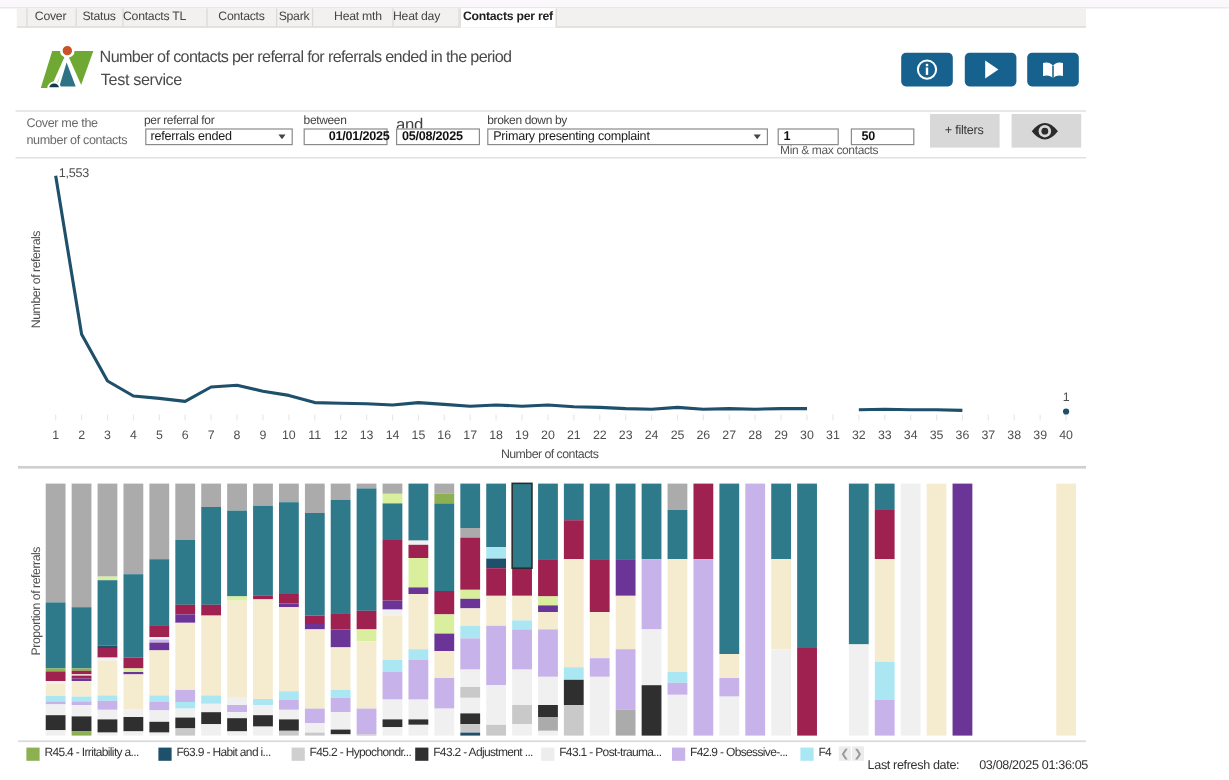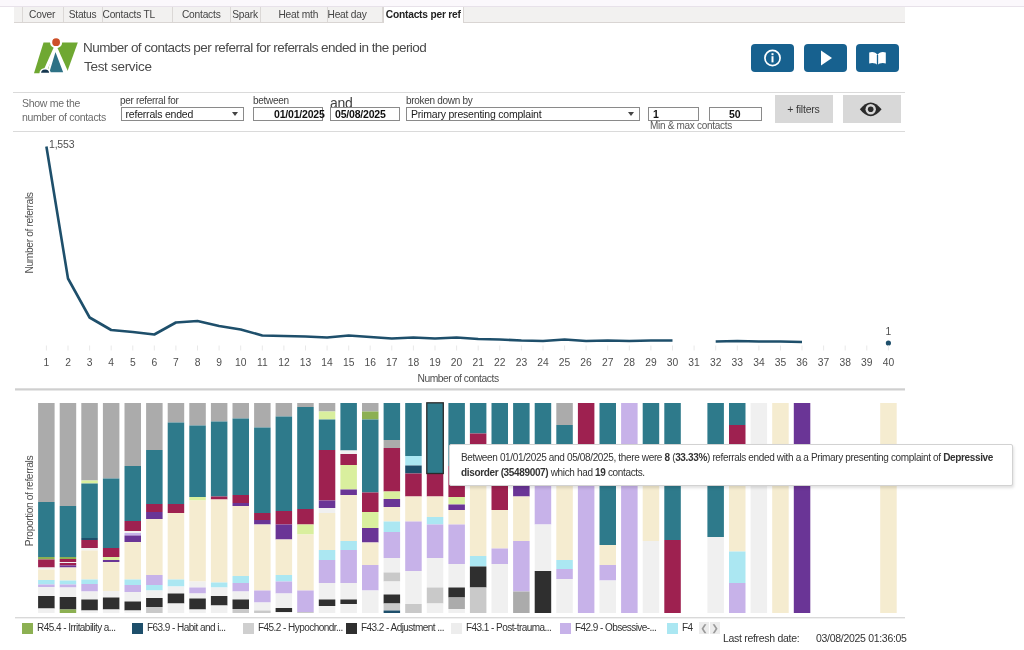--- a/index.html
+++ b/index.html
@@ -40,33 +40,33 @@
       </svg></div>
     <div style="position:absolute;left:803.5px;top:44px;width:43px;height:28px;background:#17618f;border-radius:4px"><svg width="43" height="28" viewBox="0 0 43 28">
         <polygon points="17,6.5 28,14 17,21.5" fill="#fff"></polygon>
       </svg></div>
     <div style="position:absolute;left:856px;top:44px;width:43px;height:28px;background:#17618f;border-radius:4px"><svg width="43" height="28" viewBox="0 0 43 28">
         <path d="M 21.5 10.8 C 20.2 8.3 16.2 7.2 13.2 8.6 L 13.2 19.4 C 16.2 18.3 20.2 19 21.5 21.3 C 22.8 19 26.8 18.3 29.8 19.4 L 29.8 8.6 C 26.8 7.2 22.8 8.3 21.5 10.8 Z" fill="#fff"></path>
         <path d="M 21.5 10.8 L 21.5 21.3" stroke="#17618f" stroke-width="1.3" fill="none"></path>
       </svg></div>
 <div style="position:absolute;left:13px;top:91.5px;width:892px;height:1px;background:#dadada"></div>
 <div style="position:absolute;left:13px;top:130.5px;width:892px;height:1px;background:#dadada"></div>
-<div style="position:absolute;left:22px;top:97px;font-size:10.5px;letter-spacing:-0.3px;color:#6b6b6b;white-space:nowrap;">Show me the</div>
+<div style="position:absolute;left:22px;top:97px;font-size:10.5px;letter-spacing:-0.3px;color:#6b6b6b;white-space:nowrap;">Cover me the</div>
 <div style="position:absolute;left:22px;top:111px;font-size:10.5px;letter-spacing:-0.3px;color:#6b6b6b;white-space:nowrap;">number of contacts</div>
 <div style="position:absolute;left:120px;top:94.5px;font-size:10px;letter-spacing:-0.3px;color:#3f3f3f;white-space:nowrap;">per referral for</div>
 <div style="position:absolute;left:120.5px;top:106.5px;width:123.5px;height:14.5px;background:#fff;border:1px solid #8a8a8a;box-sizing:border-box;font-size:10.5px;letter-spacing:-0.2px;color:#1a1a1a;line-height:13px;padding-left:4px;white-space:nowrap;overflow:hidden">referrals ended<span style="position:absolute;right:5px;top:4px;width:0;height:0;border-left:3.5px solid transparent;border-right:3.5px solid transparent;border-top:4.5px solid #444"></span></div>
 <div style="position:absolute;left:253px;top:94.5px;font-size:10px;letter-spacing:-0.3px;color:#3f3f3f;white-space:nowrap;">between</div>
 <div style="position:absolute;left:253px;top:106.5px;width:70px;height:14.5px;background:#fff;border:1px solid #8a8a8a;box-sizing:border-box;font-size:10.5px;letter-spacing:-0.2px;font-weight:bold;color:#111;line-height:13px;padding-left:20px;white-space:nowrap">01/01/2025</div>
 <div style="position:absolute;left:330px;top:94.5px;font-size:14px;letter-spacing:-0.3px;color:#3f3f3f;white-space:nowrap;">and</div>
 <div style="position:absolute;left:330px;top:106.5px;width:70px;height:14.5px;background:#fff;border:1px solid #8a8a8a;box-sizing:border-box;font-size:10.5px;letter-spacing:-0.2px;font-weight:bold;color:#111;line-height:13px;padding-left:4px;white-space:nowrap">05/08/2025</div>
 <div style="position:absolute;left:406px;top:94.5px;font-size:10px;letter-spacing:-0.3px;color:#3f3f3f;white-space:nowrap;">broken down by</div>
 <div style="position:absolute;left:406px;top:106.5px;width:234px;height:14.5px;background:#fff;border:1px solid #8a8a8a;box-sizing:border-box;font-size:10.5px;letter-spacing:-0.2px;color:#1a1a1a;line-height:13px;padding-left:4px;white-space:nowrap;overflow:hidden">Primary presenting complaint<span style="position:absolute;right:5px;top:4px;width:0;height:0;border-left:3.5px solid transparent;border-right:3.5px solid transparent;border-top:4.5px solid #444"></span></div>
 <div style="position:absolute;left:650px;top:95.5px;font-size:10px;letter-spacing:-0.3px;color:#5a5a5a;white-space:nowrap;margin-top:24px;">Min &amp; max contacts</div>
 <div style="position:absolute;left:648px;top:106.5px;width:51px;height:14.5px;background:#fff;border:1px solid #8a8a8a;box-sizing:border-box;font-size:10.5px;letter-spacing:-0.2px;font-weight:bold;color:#111;line-height:13px;padding-left:4px;white-space:nowrap">1</div>
-<div style="position:absolute;left:709px;top:106.5px;width:53px;height:14.5px;background:#fff;border:1px solid #8a8a8a;box-sizing:border-box;font-size:10.5px;letter-spacing:-0.2px;font-weight:bold;color:#111;line-height:13px;padding-left:19px;white-space:nowrap">50</div>
+<div style="position:absolute;left:709px;top:106.5px;width:53px;height:14.5px;background:#fff;border:1px solid #8a8a8a;box-sizing:border-box;font-size:10.5px;letter-spacing:-0.2px;font-weight:bold;color:#111;line-height:13px;padding-left:8px;white-space:nowrap">50</div>
 <div style="position:absolute;left:774.5px;top:95px;width:58px;height:28px;background:#d8d8d8;font-size:10.5px;letter-spacing:-0.2px;color:#3a3a3a;text-align:center;line-height:28px">+ filters</div>
 <div style="position:absolute;left:843px;top:95px;width:58px;height:28px;background:#d8d8d8"><svg width="58" height="28" viewBox="0 0 58 28">
         <path d="M 16.8 14.3 Q 27.7 0.5 38.6 14.3 Q 27.7 28.1 16.8 14.3 Z" fill="#2b2b2b"></path>
         <circle cx="27.7" cy="14.3" r="5.2" fill="#d8d8d8"></circle>
         <circle cx="27.7" cy="14.3" r="2.8" fill="#2b2b2b"></circle>
       </svg></div>
 <svg width="1024" height="650" viewBox="0 0 1024 650" style="position:absolute;left:0;top:0">
 <polyline points="46.4,146.5 68.0,278.5 89.6,317.5 111.2,330 132.8,332 154.3,334.5 175.9,322.5 197.5,321 219.1,326 240.7,329.5 262.3,335.5 283.9,336 305.5,336.5 327.1,337.5 348.7,335.5 370.2,337 391.8,338.5 413.4,337.5 435.0,338.5 456.6,337.5 478.2,339 499.8,339.5 521.4,340.5 543.0,341 564.6,339.5 586.1,341 607.7,340.5 629.3,341 650.9,340.5 672.5,340.5" fill="none" stroke="#1e4f6b" stroke-width="2.6" stroke-linejoin="round"></polyline>
 <polyline points="715.7,341.5 737.3,341 758.9,341.5 780.5,341.5 802.0,342" fill="none" stroke="#1e4f6b" stroke-width="2.6" stroke-linejoin="round"></polyline>
 <circle cx="888.4" cy="343" r="2.6" fill="#1e4f6b"></circle>
@@ -400,24 +400,20 @@
 <rect x="729.0" y="425" width="16.5" height="41.0" fill="#9e2150"></rect>
 <rect x="729.0" y="466" width="16.5" height="85.5" fill="#f5ecd0"></rect>
 <rect x="729.0" y="551.5" width="16.5" height="31.5" fill="#abe7f2"></rect>
 <rect x="729.0" y="583" width="16.5" height="30.0" fill="#c7b2e9"></rect>
 <rect x="750.6" y="403" width="16.5" height="210.0" fill="#f0f0f0"></rect>
 <rect x="772.2" y="403" width="16.5" height="210.0" fill="#f5ecd0"></rect>
 <rect x="793.8" y="403" width="16.5" height="210.0" fill="#6a3596"></rect>
 <rect x="880.2" y="403" width="16.5" height="210.0" fill="#f5ecd0"></rect>
 <rect x="426.8" y="402.8" width="16.5" height="70.7" fill="none" stroke="#2a2a2a" stroke-width="1.3"></rect>
 </svg>
-<div style="position:absolute;left:449px;top:444px;width:564px;height:42px;background:#fff;border:1px solid #d2d2d2;border-radius:2px;box-shadow:1px 2px 3px rgba(0,0,0,0.12);box-sizing:border-box">
-      <div style="position:absolute;left:11px;top:7px;font-size:10px;letter-spacing:-0.35px;color:#333;white-space:nowrap">Between 01/01/2025 and 05/08/2025, there were <b>8</b> (<b>33.33%</b>) referrals ended with a a Primary presenting complaint of <b>Depressive</b></div>
-      <div style="position:absolute;left:11px;top:22px;font-size:10px;letter-spacing:-0.35px;color:#333;white-space:nowrap"><b>disorder (35489007)</b> which had <b>19</b> contacts.</div>
-    </div>
 <div style="position:absolute;left:22px;top:622.5px;width:11px;height:11px;background:#8cb052"></div>
 <div style="position:absolute;left:37px;top:622px;font-size:10px;letter-spacing:-0.55px;color:#333;white-space:nowrap">R45.4 - Irritability a...</div>
 <div style="position:absolute;left:132px;top:622.5px;width:11px;height:11px;background:#1e4f6b"></div>
 <div style="position:absolute;left:147px;top:622px;font-size:10px;letter-spacing:-0.55px;color:#333;white-space:nowrap">F63.9 - Habit and i...</div>
 <div style="position:absolute;left:243px;top:622.5px;width:11px;height:11px;background:#cfcfcf"></div>
 <div style="position:absolute;left:258px;top:622px;font-size:10px;letter-spacing:-0.55px;color:#333;white-space:nowrap">F45.2 - Hypochondr...</div>
 <div style="position:absolute;left:346px;top:622.5px;width:11px;height:11px;background:#2f2f2f"></div>
 <div style="position:absolute;left:361px;top:622px;font-size:10px;letter-spacing:-0.55px;color:#333;white-space:nowrap">F43.2 - Adjustment ...</div>
 <div style="position:absolute;left:451px;top:622.5px;width:11px;height:11px;background:#ededed"></div>
 <div style="position:absolute;left:466px;top:622px;font-size:10px;letter-spacing:-0.55px;color:#333;white-space:nowrap">F43.1 - Post-trauma...</div>

